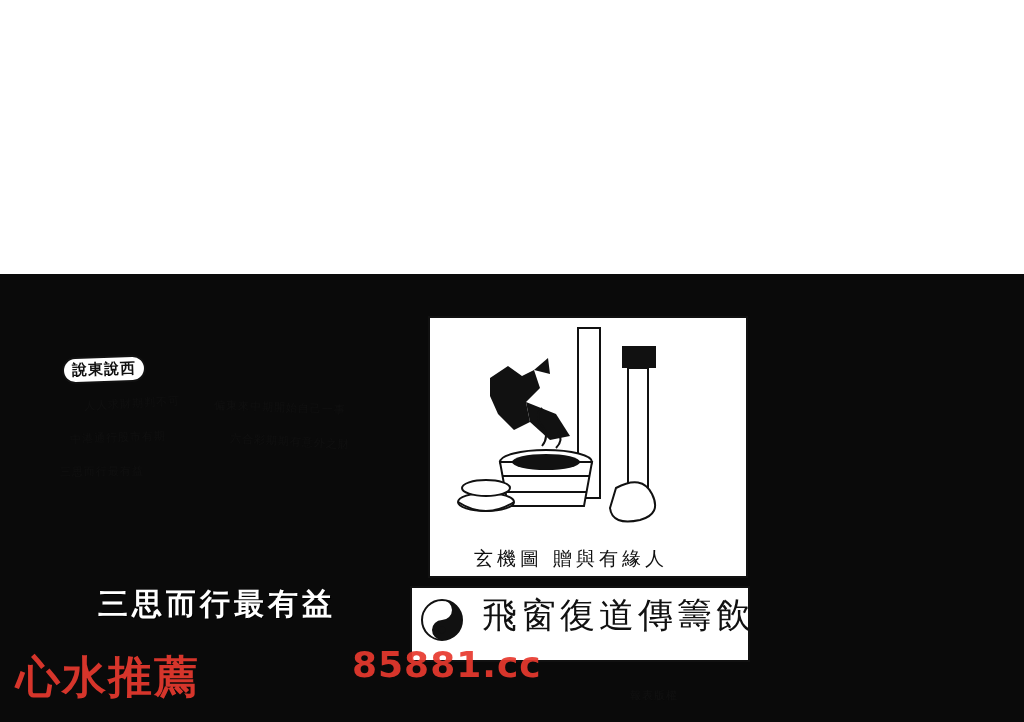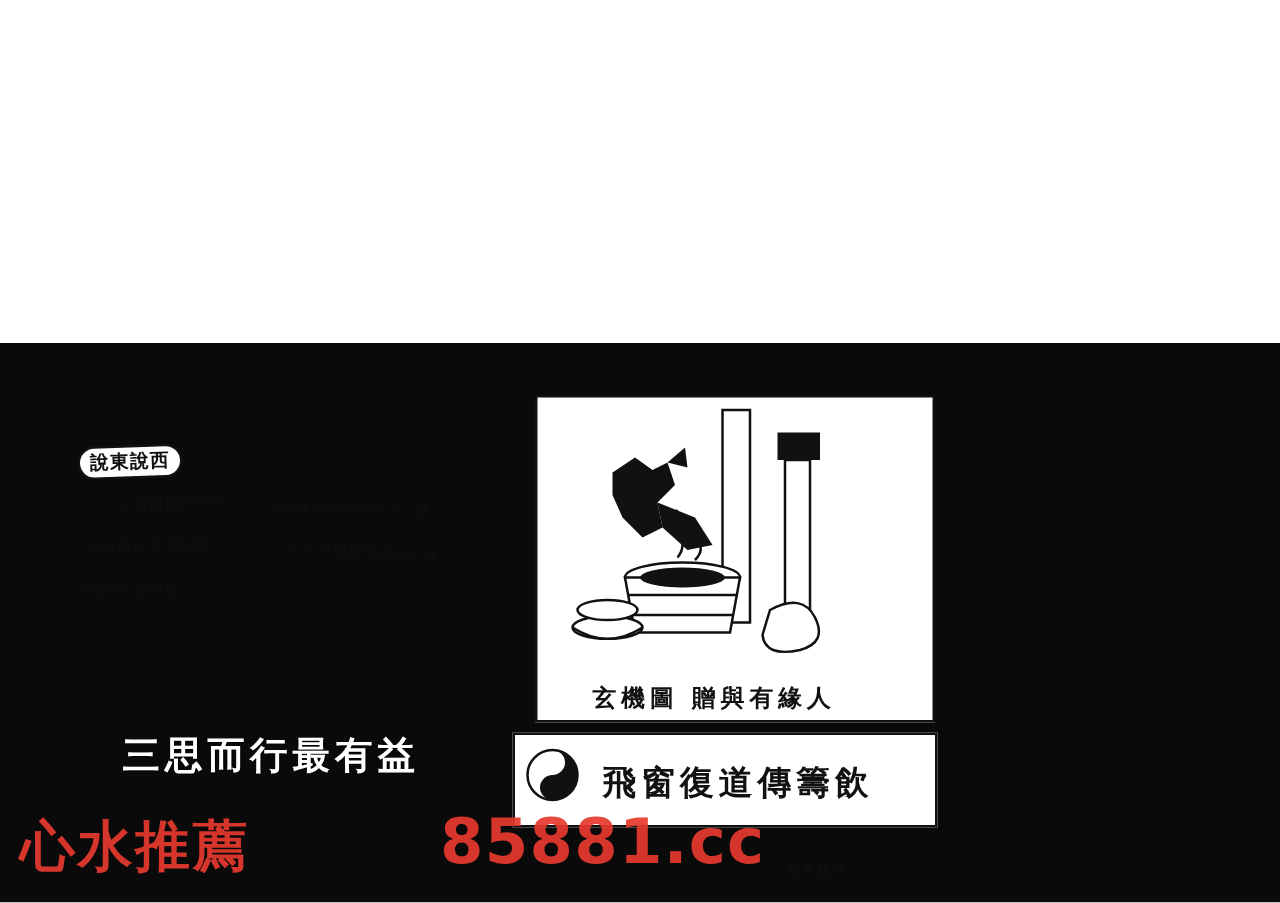--- a/index.html
+++ b/index.html
@@ -279,62 +279,61 @@
   #city-slogan2 { left: 90px; top: 620px; font-size: 28px; letter-spacing: 4px; }
 
   
   #mystic-panel {
     left: 428px; top: 316px; width: 320px; height: 262px;
   }
   #mystic-caption {
     position: absolute;
     left: 474px; top: 546px;
     font-size: 19px;
-    font-weight: bold;
+    font-weight: normal;
     letter-spacing: 4px;
     font-family: "DejaVu Serif", serif;
   }
 
   
   #bottom-poem-panel {
     left: 410px; top: 586px; width: 340px; height: 76px;
   }
   #yinyang {
     position: absolute;
     left: 420px; top: 598px;
     width: 44px; height: 44px;
   }
   #bpoem1, #bpoem2 {
     position: absolute;
     font-family: "DejaVu Serif", serif;
-    font-weight: bold;
-    font-size: 27px;
+    font-weight: normal;
+    font-size: 35px;
     letter-spacing: 4px;
     white-space: nowrap;
-    margin-top: 16px;
   }
   #bpoem1 { left: 482px; top: 592px; }
   #bpoem2 { left: 474px; top: 628px; }
 
   
   #wm-left {
     position: absolute;
     left: 16px; top: 648px;
     font-size: 44px;
     font-weight: bold;
     font-family: "DejaVu Serif", serif;
     color: #e8392e;
     letter-spacing: 2px;
     white-space: nowrap;
     opacity: .92;
   }
   #wm-right {
     position: absolute;
     left: 352px; top: 644px;
-    font-size: 50px;
+    font-size: 36px;
     font-weight: bold;
     font-family: "DejaVu Sans", sans-serif;
     color: #e8392e;
     letter-spacing: 1px;
     white-space: nowrap;
     opacity: .92;
   }
   #footer-text {
     position: absolute;
     left: 60px; top: 690px;

